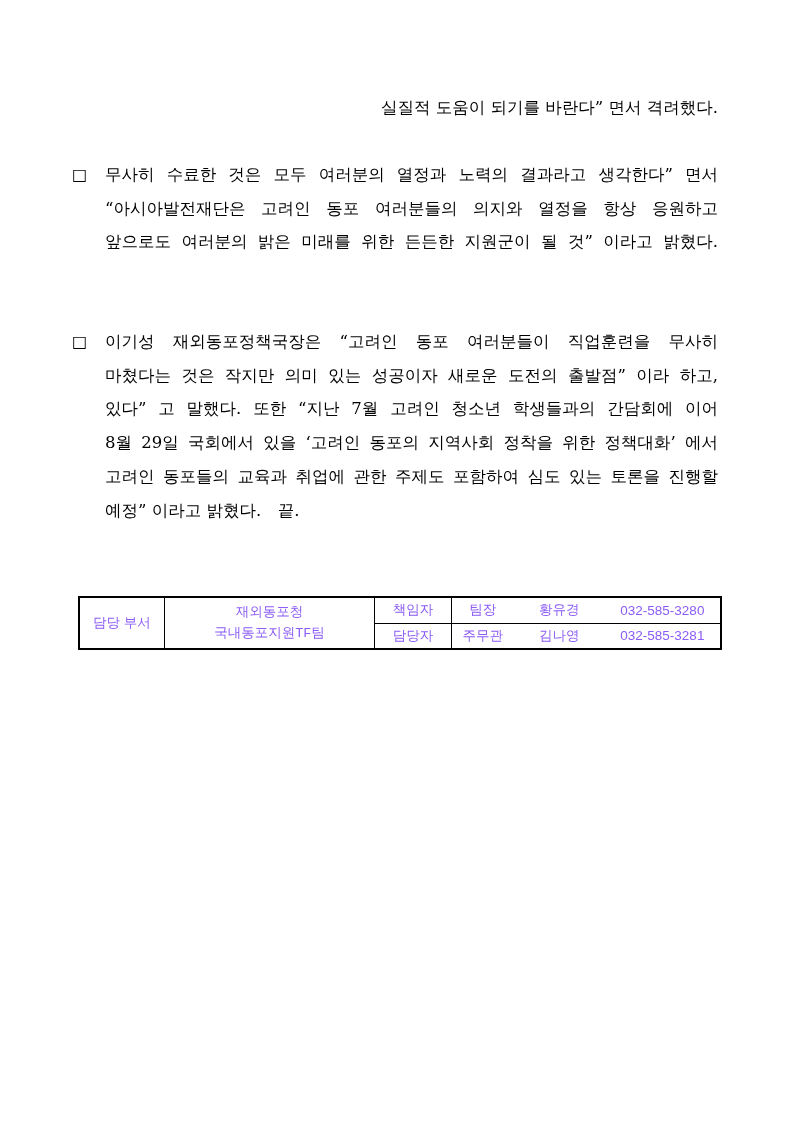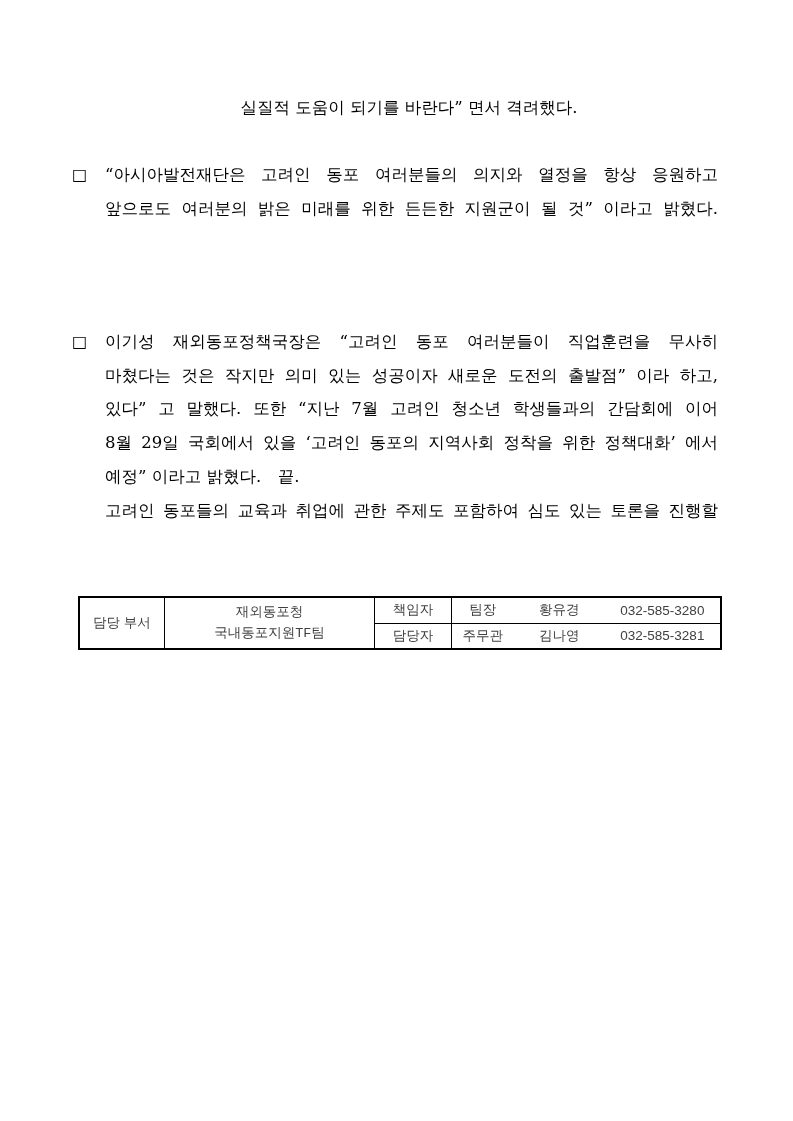--- a/index.html
+++ b/index.html
@@ -16,21 +16,21 @@
     font-family: "DejaVu Serif", "Liberation Serif", serif;
     overflow: hidden;
   }
   .intro {
     position: absolute;
     top: 91px;
     left: 100px;
     right: 75px;
     font-size: 16.5px;
     line-height: 33.7px;
-    text-align: center;
+    text-align: right;
     white-space: nowrap;
   }
   .para {
     position: absolute;
     left: 72px;
     right: 75px;
   }
   .para1 { top: 158px; }
   .para2 { top: 325px; }
   .bullet {
@@ -57,21 +57,21 @@
   table.contact-table {
     position: absolute;
     top: 596px;
     left: 78px;
     width: 637px;
     border-collapse: collapse;
     table-layout: fixed;
     border: 2px solid #000000;
     font-family: "Liberation Sans", "DejaVu Sans", sans-serif;
     font-size: 13.5px;
-    color: #404040;
+    color: #8b5cf6;
   }
   table.contact-table td {
     border: 1px solid #000000;
     text-align: center;
     vertical-align: middle;
     padding: 0;
     overflow: hidden;
   }
   table.contact-table tr { height: 26px; }
   .c-dept  { width: 84px; }
@@ -91,34 +91,35 @@
 </head>
 <body>
 
 <div class="page">
 
   <div class="intro">실질적 도움이 되기를 바란다” 면서 격려했다.</div>
 
   <section class="para para1">
     <span class="bullet">□</span>
     <div class="lines">
+      <div class="line just">무사히 수료한 것은 모두 여러분의 열정과 노력의 결과라고 생각한다” 면서</div>
       <div class="line just">“아시아발전재단은 고려인 동포 여러분들의 의지와 열정을 항상 응원하고</div>
       <div class="line just">앞으로도 여러분의 밝은 미래를 위한 든든한 지원군이 될 것” 이라고 밝혔다.</div>
     </div>
   </section>
 
   <section class="para para2">
     <span class="bullet">□</span>
     <div class="lines">
       <div class="line just">이기성 재외동포정책국장은 “고려인 동포 여러분들이 직업훈련을 무사히</div>
       <div class="line just">마쳤다는 것은 작지만 의미 있는 성공이자 새로운 도전의 출발점” 이라 하고,</div>
       <div class="line just">있다” 고 말했다. 또한 “지난 7월 고려인 청소년 학생들과의 간담회에 이어</div>
       <div class="line just">8월 29일 국회에서 있을 ‘고려인 동포의 지역사회 정착을 위한 정책대화’ 에서</div>
+      <div class="line just">고려인 동포들의 교육과 취업에 관한 주제도 포함하여 심도 있는 토론을 진행할</div>
       <div class="line last">예정” 이라고 밝혔다.　끝.</div>
-      <div class="line just">고려인 동포들의 교육과 취업에 관한 주제도 포함하여 심도 있는 토론을 진행할</div>
     </div>
   </section>
 
   <table class="contact-table">
     <tbody>
       <tr>
         <td class="c-dept" rowspan="2">담당 부서</td>
         <td class="c-name" rowspan="2">
           <div class="dept-line">재외동포청</div>
           <div class="dept-line">국내동포지원TF팀</div>

